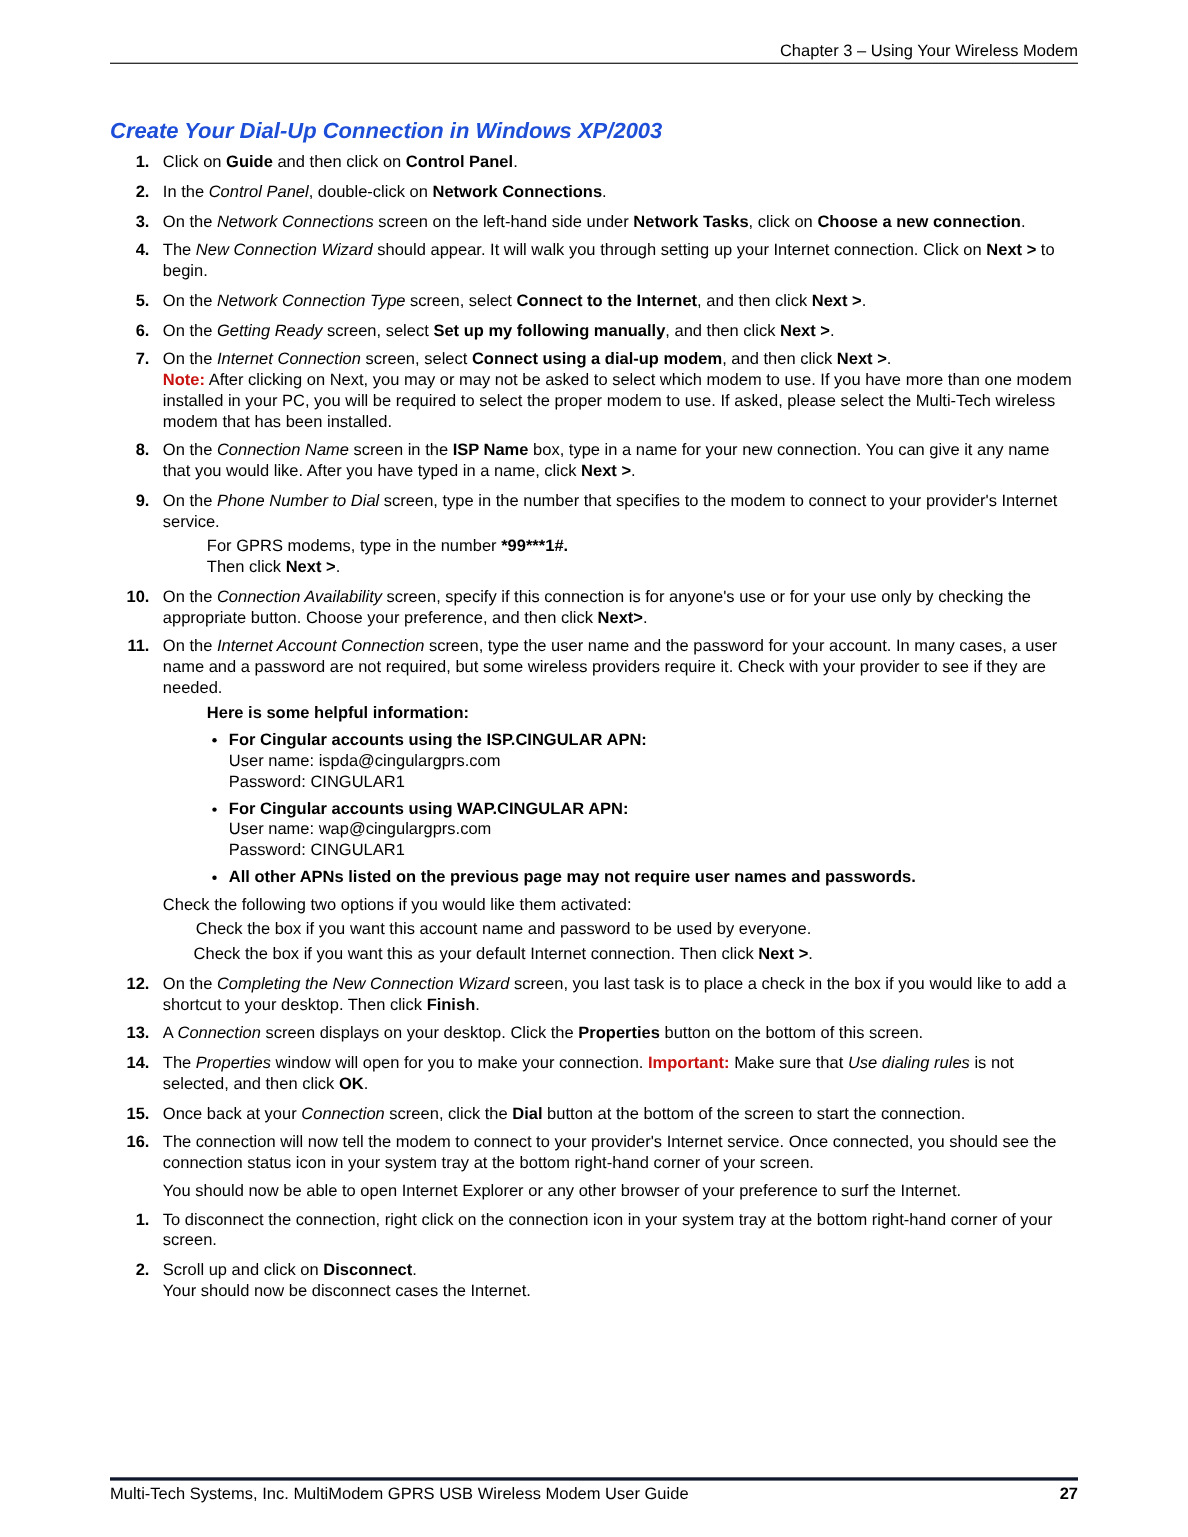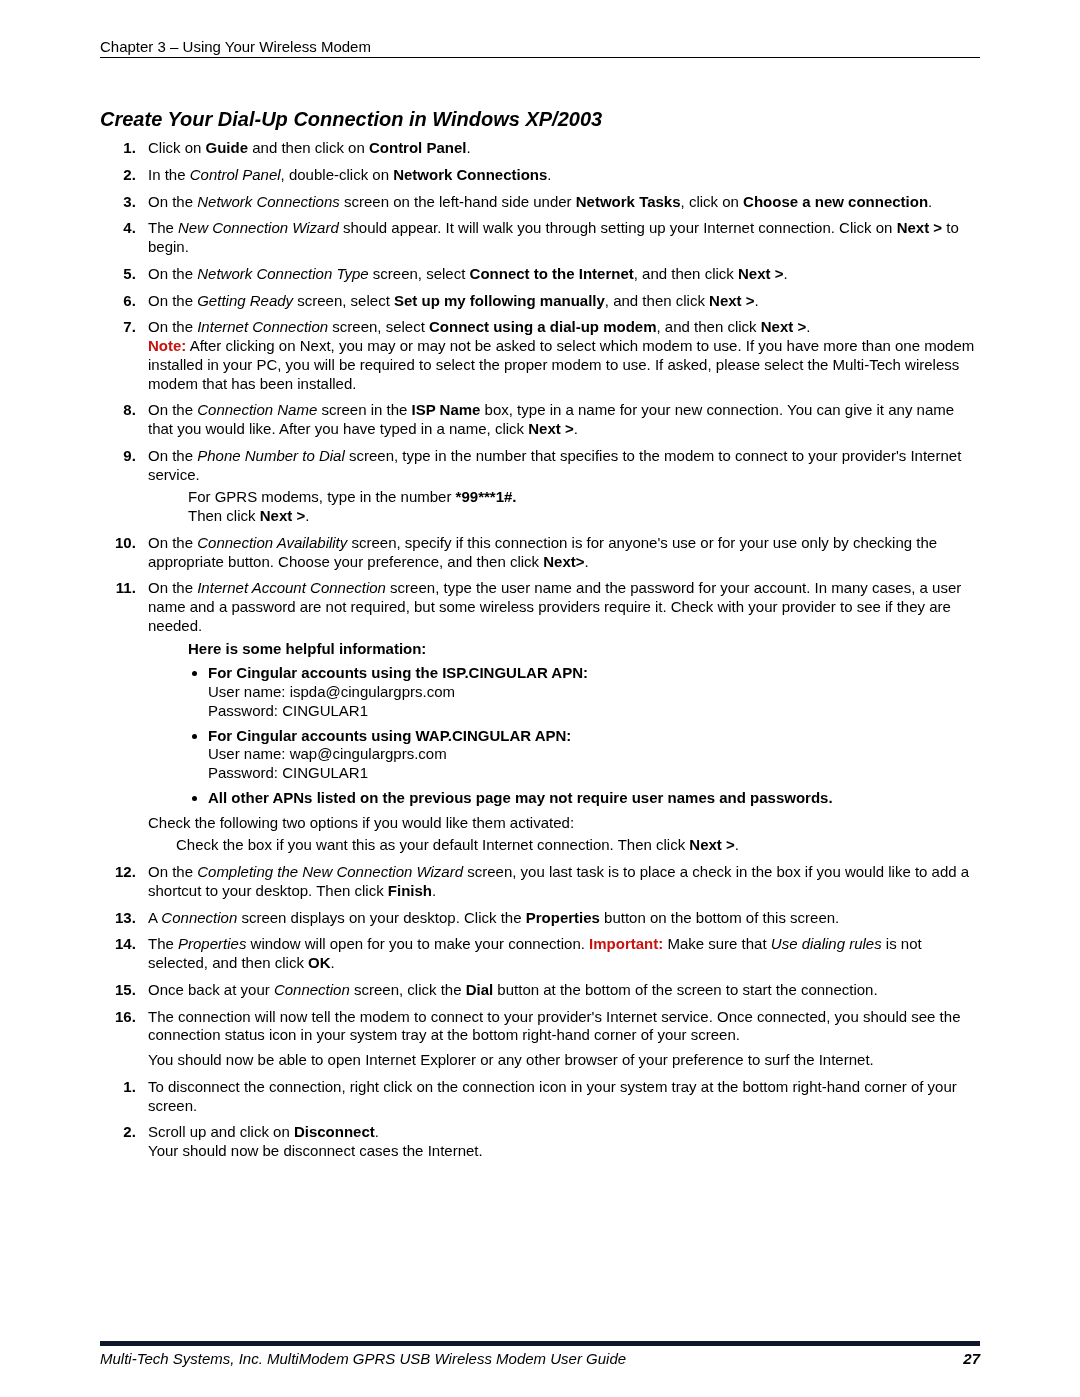--- a/index.html
+++ b/index.html
@@ -14,25 +14,25 @@
     height: 1397px;
     position: relative;
     box-sizing: border-box;
     padding: 38px 100px 30px 100px;
   }
   .header-line {
     border-bottom: 1px solid #000;
     margin-top: 0;
     margin-bottom: 50px;
     padding-bottom: 2px;
-    text-align: left;
+    text-align: right;
     font-size: 15px;
   }
   .section-title {
-    color: #000000;
+    color: #1d4ed8;
     font-style: italic;
     font-weight: bold;
     font-size: 20px;
     margin: 0 0 8px 0;
   }
   ol.main-list {
     margin: 0 0 0 40px;
     padding: 0;
     font-size: 15px;
     line-height: 1.25;
@@ -58,26 +58,25 @@
     padding: 0;
   }
   ul.bullets > li {
     margin-bottom: 6px;
   }
   .footer {
     position: absolute;
     bottom: 30px;
     left: 100px;
     right: 100px;
-    border-top: 5px solid #0f172a;
+    border-top: 3px solid #0f172a;
     padding-top: 4px;
     font-size: 15px;
     display: flex;
     justify-content: space-between;
-    font-style: italic;
   }
   .footer-page { font-weight: bold; }
 </style>
 </head>
 <body>
 
 <div class="page">
 
   <div class="header-line">Chapter 3 – Using Your Wireless Modem</div>
 
@@ -120,20 +119,21 @@
         <li>
           <span class="bold">For Cingular accounts using WAP.CINGULAR APN:</span><br>
           <span>User name: wap@cingulargprs.com</span><br>
           <span>Password: CINGULAR1</span>
         </li>
         <li>
           <span class="bold">All other APNs listed on the previous page may not require user names and passwords.</span>
         </li>
       </ul>
       <div>Check the following two options if you would like them activated:</div>
+      <div class="indent-block" style="margin-left:30px;">Check the box if you want this account name and password to be used by everyone.</div>
       <div class="indent-block" style="margin-left:28px;"><span>Check the box if you want this as your default Internet connection. Then click </span><span class="bold">Next &gt;</span><span>.</span></div>
     </li>
 
     <li><span>On the </span><span class="italic">Completing the New Connection Wizard</span><span> screen, you last task is to place a check in the box if you would like to add a shortcut to your desktop. Then click </span><span class="bold">Finish</span><span>.</span></li>
 
     <li><span>A </span><span class="italic">Connection</span><span> screen displays on your desktop. Click the </span><span class="bold">Properties</span><span> button on the bottom of this screen.</span></li>
 
     <li><span>The </span><span class="italic">Properties</span><span> window will open for you to make your connection. </span><span class="bold red">Important:</span><span> Make sure that </span><span class="italic">Use dialing rules</span><span> is not selected, and then click </span><span class="bold">OK</span><span>.</span></li>
 
     <li><span>Once back at your </span><span class="italic">Connection</span><span> screen, click the </span><span class="bold">Dial</span><span> button at the bottom of the screen to start the connection.</span></li>

